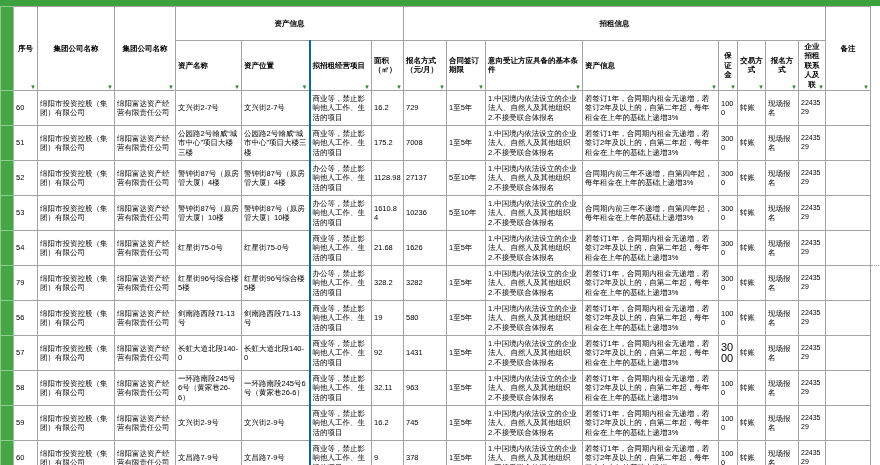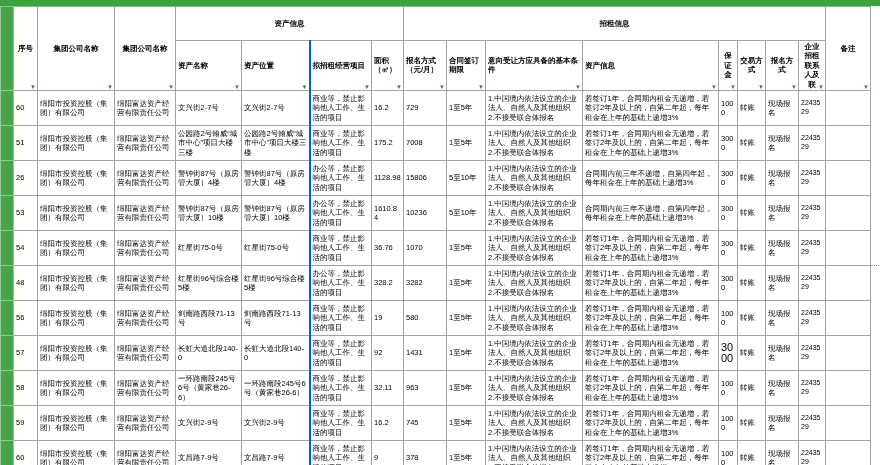--- a/index.html
+++ b/index.html
@@ -113,28 +113,28 @@
           <td class="col-increase">若签订1年，合同期内租金无递增，若签订2年及以上的，自第二年起，每年租金在上年的基础上递增3%</td>
           <td class="col-deposit">3000</td>
           <td class="col-trade">转账</td>
           <td class="col-signup">现场报名</td>
           <td class="col-contact">2243529</td>
           <td class="col-remark"></td>
           <td class="rstrip"></td>
         </tr>
         <tr>
           <td class="gutter"></td>
-          <td class="col-seq">26</td>
+          <td class="col-seq">52</td>
           <td class="col-group">绵阳市投资控股（集团）有限公司</td>
           <td class="col-owner">绵阳富达资产经营有限责任公司</td>
           <td class="col-name">警钟街87号（原房管大厦）4楼</td>
           <td class="col-location">警钟街87号（原房管大厦）4楼</td>
           <td class="col-project gdiv">办公等，禁止影响他人工作、生活的项目</td>
           <td class="col-area">1128.98</td>
-          <td class="col-price">15806</td>
+          <td class="col-price">27137</td>
           <td class="col-term">5至10年</td>
           <td class="col-conditions">1.中国境内依法设立的企业法人、自然人及其他组织
 2.不接受联合体报名</td>
           <td class="col-increase">合同期内前三年不递增，自第四年起，每年租金在上年的基础上递增3%</td>
           <td class="col-deposit">3000</td>
           <td class="col-trade">转账</td>
           <td class="col-signup">现场报名</td>
           <td class="col-contact">2243529</td>
           <td class="col-remark"></td>
           <td class="rstrip"></td>
@@ -161,36 +161,36 @@
           <td class="rstrip"></td>
         </tr>
         <tr>
           <td class="gutter"></td>
           <td class="col-seq">54</td>
           <td class="col-group">绵阳市投资控股（集团）有限公司</td>
           <td class="col-owner">绵阳富达资产经营有限责任公司</td>
           <td class="col-name">红星街75-0号</td>
           <td class="col-location">红星街75-0号</td>
           <td class="col-project gdiv">商业等，禁止影响他人工作、生活的项目</td>
-          <td class="col-area">36.76</td>
-          <td class="col-price">1070</td>
+          <td class="col-area">21.68</td>
+          <td class="col-price">1626</td>
           <td class="col-term">1至5年</td>
           <td class="col-conditions">1.中国境内依法设立的企业法人、自然人及其他组织
 2.不接受联合体报名</td>
           <td class="col-increase">若签订1年，合同期内租金无递增，若签订2年及以上的，自第二年起，每年租金在上年的基础上递增3%</td>
           <td class="col-deposit">3000</td>
           <td class="col-trade">转账</td>
           <td class="col-signup">现场报名</td>
           <td class="col-contact">2243529</td>
           <td class="col-remark"></td>
           <td class="rstrip"></td>
         </tr>
         <tr class="dotted-top">
           <td class="gutter"></td>
-          <td class="col-seq">48</td>
+          <td class="col-seq">79</td>
           <td class="col-group">绵阳市投资控股（集团）有限公司</td>
           <td class="col-owner">绵阳富达资产经营有限责任公司</td>
           <td class="col-name">红星街96号综合楼5楼</td>
           <td class="col-location">红星街96号综合楼5楼</td>
           <td class="col-project gdiv">办公等，禁止影响他人工作、生活的项目</td>
           <td class="col-area">328.2</td>
           <td class="col-price">3282</td>
           <td class="col-term">1至5年</td>
           <td class="col-conditions">1.中国境内依法设立的企业法人、自然人及其他组织
 2.不接受联合体报名</td>

